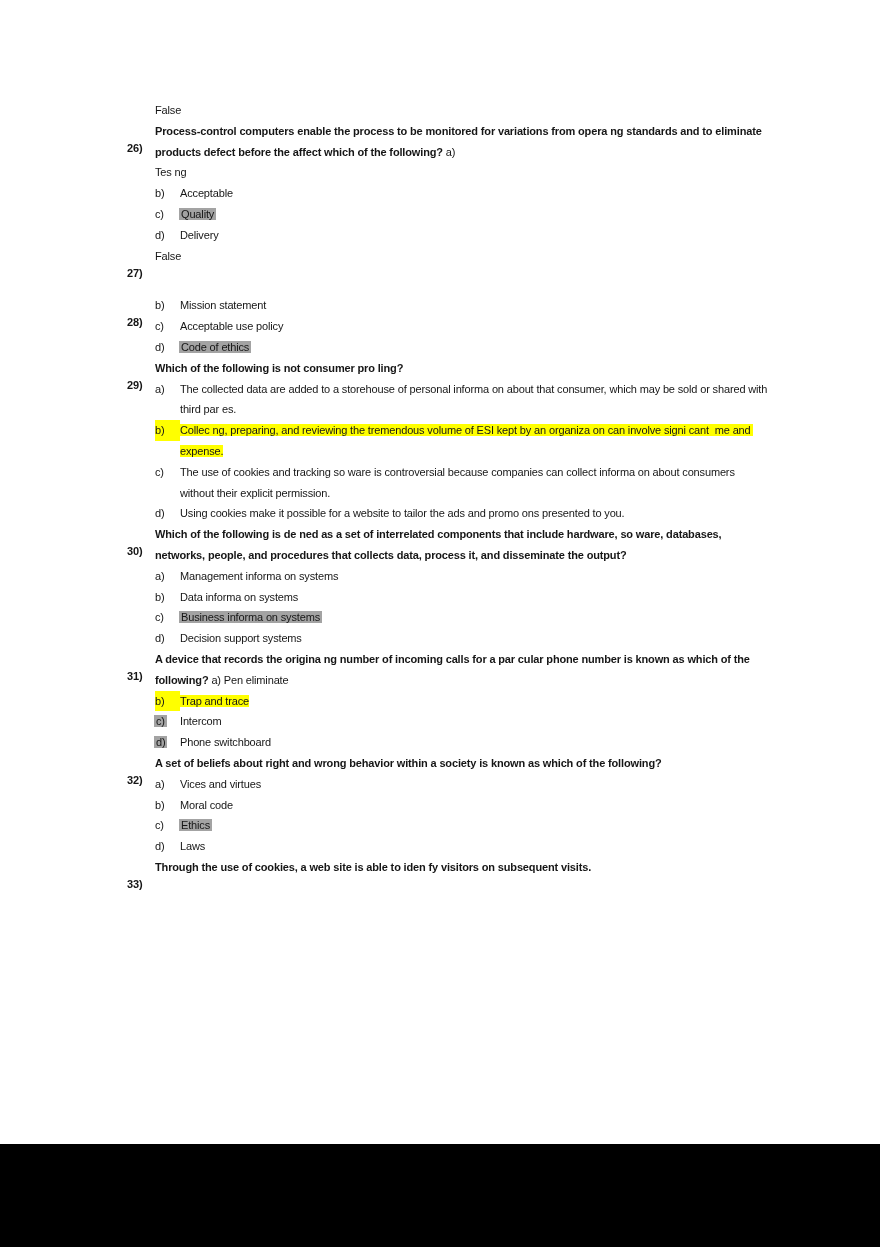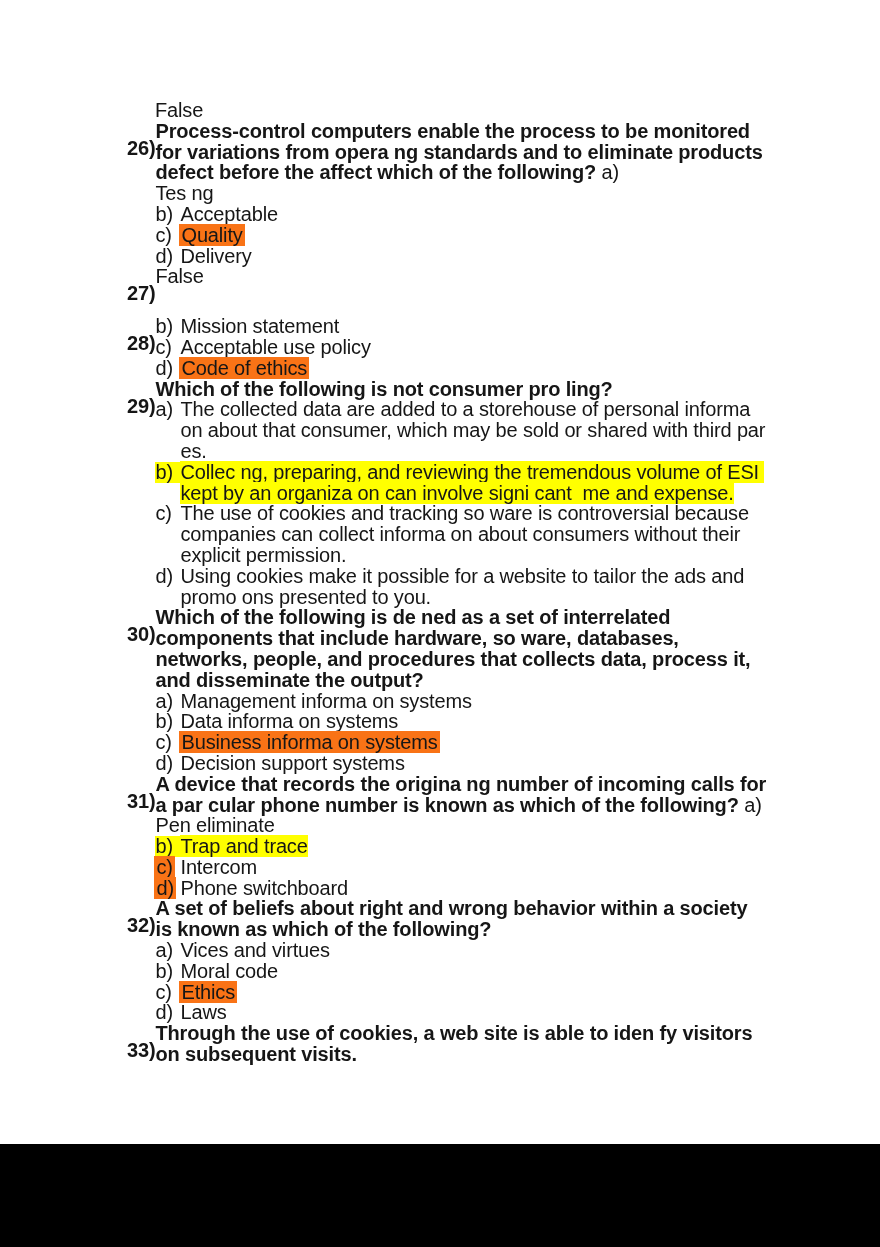--- a/index.html
+++ b/index.html
@@ -18,41 +18,41 @@
   .paper {
     position: absolute;
     left: 0; top: 0;
     width: 880px; height: 1144px;
     background: #ffffff;
   }
   .content {
     position: absolute;
     left: 127px; top: 100px;
     width: 642px;
-    font-size: 20px;
+    font-size: 11px;
     line-height: 20.8px;
     letter-spacing: -0.15px;
     color: #161616;
     white-space: normal;
   }
   .q { display: flex; align-items: flex-start; }
   .qnum {
     flex: 0 0 28px;
     font-weight: 700;
     margin-top: 17px;
   }
   .qbody { flex: 1 1 auto; min-width: 0; }
   .stem { font-weight: 700; white-space: pre-wrap; }
   .tail { font-weight: 400; white-space: pre-wrap; }
   .cont-line { font-weight: 400; }
   .opt { display: flex; align-items: flex-start; }
   .olabel { flex: 0 0 25px; }
   .otext { flex: 1 1 auto; min-width: 0; white-space: pre-wrap; }
   .hl { background: #ffff00; }
-  .hl-pad { background: #f97316; padding: 0 2px; margin: 0 -1px; }
+  .hl-pad { background: #a3a3a3; padding: 0 2px; margin: 0 -1px; }
   .ans-hl { margin-left: 4px; }
   .gap { height: 12px; }
   .bottom-bar {
     position: absolute;
     left: 0; top: 1144px;
     width: 880px; height: 103px;
     background: #000000;
   }
 </style>
 </head>

